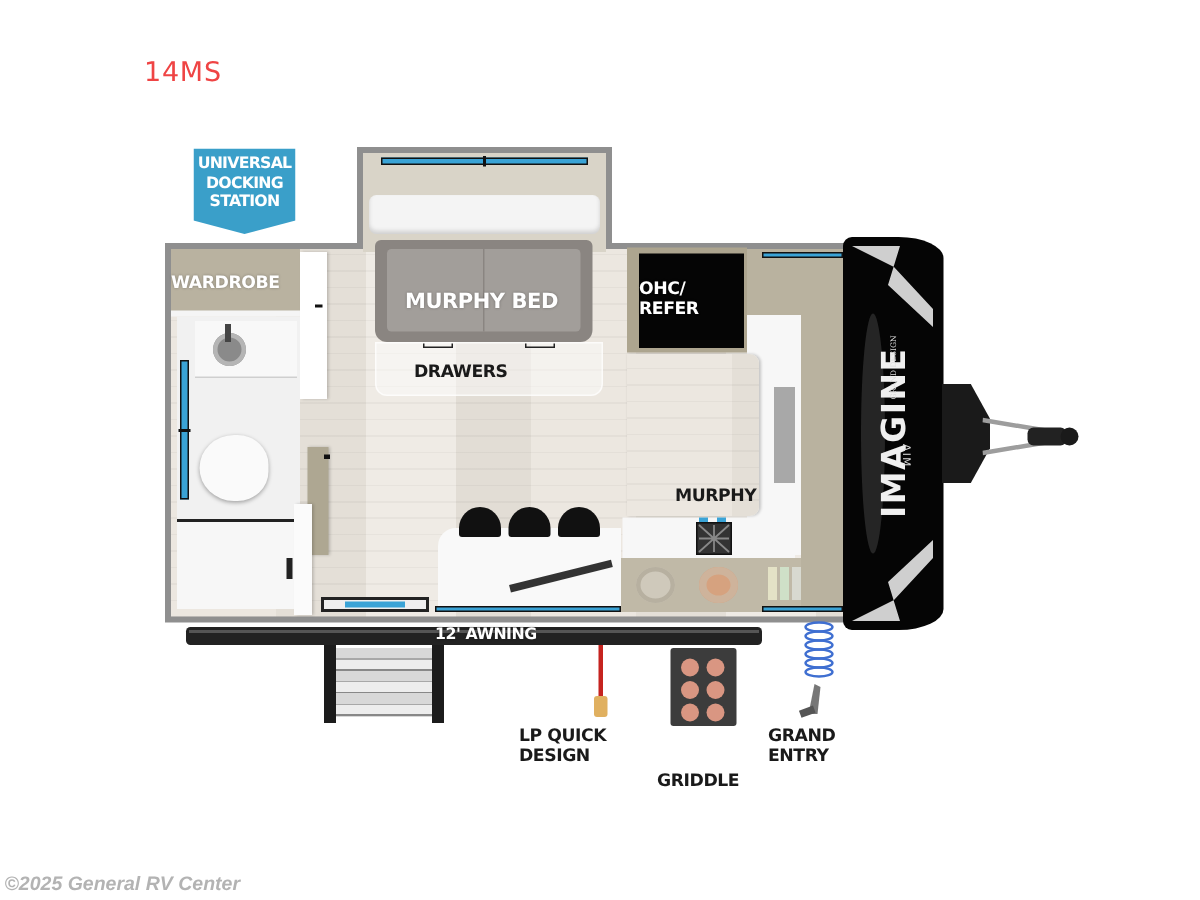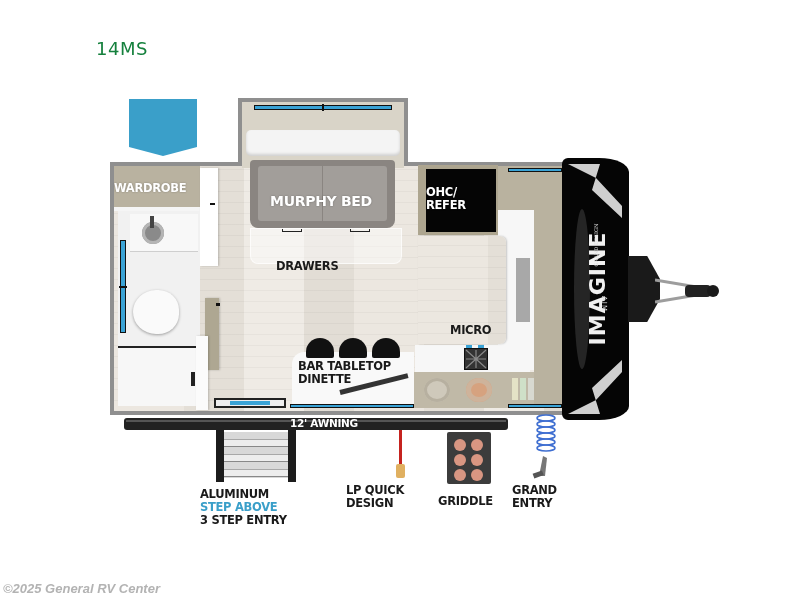--- a/index.html
+++ b/index.html
@@ -14,26 +14,31 @@
     background:
       repeating-linear-gradient(0deg, transparent 0 10px, rgba(0,0,0,0.035) 10px 11px),
       repeating-linear-gradient(90deg, #ece7e0 0 70px, #e4dfd7 70px 130px, #efebe5 130px 190px, #e2ddd5 190px 240px);
   }
   .tan { background: #b3ab98; }
   .white-counter { background: #f7f7f7; }
 </style>
 </head>
 <body>
 
-<div class="abs" style="left:96px; top:38px; font-size:18px; color:#15803d; font-family:'DejaVu Sans',sans-serif; letter-spacing:0.5px;">14MS</div>
+<div class="abs" style="left:96px; top:38px; font-size:18px; color:#ef4444; font-family:'DejaVu Sans',sans-serif; letter-spacing:0.5px;">14MS</div>
 
 <div class="abs" style="left:129px; top:99px; width:68px; height:57px;">
   <svg width="68" height="57" viewBox="0 0 68 57">
     <polygon points="0,0 68,0 68,48 34,57 0,48" fill="#3a9fc9"></polygon>
   </svg>
+  <div class="abs" style="left:0; top:4px; width:68px; text-align:center; color:#fff; font-weight:bold; font-family:'DejaVu Sans',sans-serif; font-size:10.5px; line-height:12.5px; letter-spacing:-0.5px;">
+    <div>UNIVERSAL</div>
+    <div>DOCKING</div>
+    <div>STATION</div>
+  </div>
 </div>
 
 <div class="abs" style="left:0; top:0; width:800px; height:600px;">
 
   <div class="abs" style="left:110px; top:162px; width:456px; height:253px; background:#8f8f8f;"></div>
 
   <div class="abs" style="left:238px; top:98px; width:170px; height:70px; background:#8f8f8f;"></div>
 
   <div class="abs floor" style="left:114px; top:166px; width:448px; height:245px;"></div>
   <div class="abs" style="left:242px; top:102px; width:162px; height:66px; background:#d9d4c8;"></div>
@@ -44,21 +49,21 @@
   <div class="abs" style="left:246px; top:130px; width:154px; height:26px; background:#f4f4f4; border-radius:5px; box-shadow: inset 0 -2px 3px rgba(0,0,0,0.15);"></div>
   <div class="abs" style="left:250px; top:160px; width:145px; height:68px; background:#8a8581; border-radius:4px 4px 8px 8px;">
     <div class="abs" style="left:8px; top:6px; width:129px; height:55px; background:#a29e9a; border-radius:3px;"></div>
     <div class="abs" style="left:72px; top:6px; width:1px; height:55px; background:#8a8581;"></div>
   </div>
   <div class="lbl lbl-white" style="left:270px; top:194px; width:110px; font-size:14px;">MURPHY BED</div>
 
   <div class="abs" style="left:250px; top:228px; width:152px; height:36px; background:rgba(255,255,255,0.45); border:1px solid rgba(255,255,255,0.7); border-radius:0 0 8px 8px;"></div>
   <div class="abs" style="left:282px; top:229px; width:20px; height:3px; border:1px solid #222; border-top:none;"></div>
   <div class="abs" style="left:350px; top:229px; width:20px; height:3px; border:1px solid #222; border-top:none;"></div>
-  <div class="lbl lbl-dark" style="left:276px; top:241px; width:100px; font-size:11.5px;margin-top:19px;">DRAWERS</div>
+  <div class="lbl lbl-dark" style="left:276px; top:241px; width:100px; font-size:11.5px;">DRAWERS</div>
 
   <div class="abs tan" style="left:114px; top:166px; width:86px; height:42px; background:#b9b2a0;"></div>
   <div class="abs" style="left:114px; top:207px; width:86px; height:4px; background:#f5f5f5;"></div>
   <div class="lbl lbl-white" style="left:114px; top:182px; width:86px; font-size:11.5px;">WARDROBE</div>
 
   <div class="abs" style="left:200px; top:168px; width:18px; height:98px; background:#ffffff; box-shadow: 1px 0 2px rgba(0,0,0,0.2);"></div>
   <div class="abs" style="left:210px; top:203px; width:5px; height:2px; background:#111;"></div>
 
   <div class="abs" style="left:118px; top:211px; width:82px; height:195px; background:#f1f1f1;"></div>
 
@@ -88,21 +93,21 @@
 
   <div class="abs" style="left:442px; top:240px; width:38px; height:8px; background:#dcdcdc; border:1px solid #222; transform: rotate(45deg); transform-origin: left center;"></div>
 
   <div class="abs white-counter" style="left:498px; top:210px; width:36px; height:160px;"></div>
   <div class="abs white-counter" style="left:415px; top:345px; width:115px; height:30px;"></div>
 
   <div class="abs floor" style="left:418px; top:236px; width:88px; height:108px; border-radius:0 6px 6px 0; box-shadow: 1px 0 2px rgba(0,0,0,0.2);"></div>
 
   <div class="abs" style="left:516px; top:258px; width:14px; height:64px; background:#a8a8a8;"></div>
 
-  <div class="lbl lbl-dark" style="left:450px; top:324px; width:56px; font-size:11.5px;">MICRO</div>
+  <div class="lbl lbl-dark" style="left:450px; top:324px; width:56px; font-size:11.5px;">MURPHY</div>
 
   <div class="abs" style="left:464px; top:348px; width:24px; height:22px; background:#333; border:1px solid #111;">
     <svg width="22" height="20" viewBox="0 0 22 20">
         <path d="M1 1 L21 19 M21 1 L1 19 M11 1 L11 19 M1 10 L21 10" stroke="#888" stroke-width="1.2"></path>
       </svg>
   </div>
   <div class="abs" style="left:466px; top:345px; width:6px; height:3px; background:#3aa3d6;"></div>
   <div class="abs" style="left:478px; top:345px; width:6px; height:3px; background:#3aa3d6;"></div>
 
   <div class="abs tan" style="left:412px; top:372px; width:150px; height:36px; background:#c0b9a7;">
@@ -118,24 +123,20 @@
   <div class="abs tan" style="left:498px; top:166px; width:36px; height:44px; background:#b9b29f;"></div>
 
   <div class="blue-bar" style="left:508px; top:168px; width:54px; height:4px;"></div>
   <div class="blue-bar" style="left:508px; top:404px; width:54px; height:4px;"></div>
 
   <div class="abs" style="left:292px; top:352px; width:122px; height:54px; background:#f9f9f9; border-radius:12px 0 0 0;"></div>
 
   <div class="abs" style="left:306px; top:338px; width:28px; height:20px; background:#111; border-radius:14px 14px 2px 2px;"></div>
   <div class="abs" style="left:339px; top:338px; width:28px; height:20px; background:#111; border-radius:14px 14px 2px 2px;"></div>
   <div class="abs" style="left:372px; top:338px; width:28px; height:20px; background:#111; border-radius:14px 14px 2px 2px;"></div>
-  <div class="lbl lbl-dark" style="left:298px; top:360px; width:110px; font-size:11.5px;">
-    <div>BAR TABLETOP</div>
-    <div>DINETTE</div>
-  </div>
 
   <div class="abs" style="left:340px; top:390px; width:70px; height:5px; background:#333; transform: rotate(-14deg); transform-origin:left center;"></div>
 
   <div class="blue-bar" style="left:290px; top:404px; width:124px; height:4px;"></div>
   <div class="abs" style="left:214px; top:398px; width:72px; height:10px; border:2px solid #222; background:#eee;">
     <div class="abs" style="left:14px; top:1px; width:40px; height:4px; background:#3aa3d6;"></div>
   </div>
 
   <div class="abs" style="left:562px; top:158px; width:67px; height:262px; background:#050505; border-radius:6px 30px 30px 6px / 6px 14px 14px 6px;">
     <svg class="abs" width="67" height="262" viewBox="0 0 67 262" style="left:0; top:0;">
@@ -184,29 +185,24 @@
       <ellipse cx="15" cy="12" rx="9" ry="3"></ellipse>
       <ellipse cx="15" cy="18" rx="9" ry="3"></ellipse>
       <ellipse cx="15" cy="24" rx="9" ry="3"></ellipse>
       <ellipse cx="15" cy="30" rx="9" ry="3"></ellipse>
       <ellipse cx="15" cy="36" rx="9" ry="3"></ellipse>
     </g>
     <path d="M12 44 L8 64 L14 64 L16 46 Z" fill="#777"></path>
     <rect x="2" y="60" width="10" height="5" fill="#555" transform="rotate(-20 7 62)"></rect>
   </svg>
 
-  <div class="lbl lbl-dark" style="left:200px; top:488px; width:112px; font-size:11.5px; line-height:13px;">
-    <div>ALUMINUM</div>
-    <div style="color:#3a9fc9;">STEP ABOVE</div>
-    <div>3 STEP ENTRY</div>
-  </div>
   <div class="lbl lbl-dark" style="left:346px; top:484px; width:78px; font-size:11.5px; line-height:13px;">
     <div>LP QUICK</div>
     <div>DESIGN</div>
   </div>
-  <div class="lbl lbl-dark" style="left:438px; top:495px; width:66px; font-size:11.5px;">GRIDDLE</div>
+  <div class="lbl lbl-dark" style="left:438px; top:514px; width:66px; font-size:11.5px;">GRIDDLE</div>
   <div class="lbl lbl-dark" style="left:512px; top:484px; width:60px; font-size:11.5px; line-height:13px;">
     <div>GRAND</div>
     <div>ENTRY</div>
   </div>
 </div>
 
 <div class="abs" style="left:3px; top:581px; font-family:'Liberation Sans',sans-serif; font-style:italic; font-weight:bold; font-size:13px; color:#b3b3b3;">©2025 General RV Center</div>
 
 </body></html>

